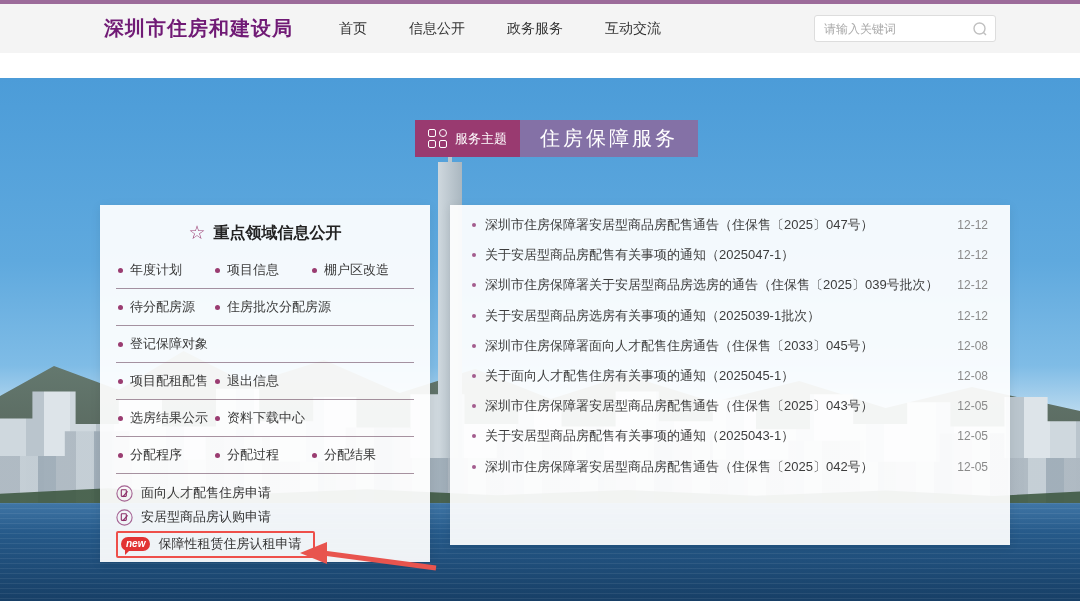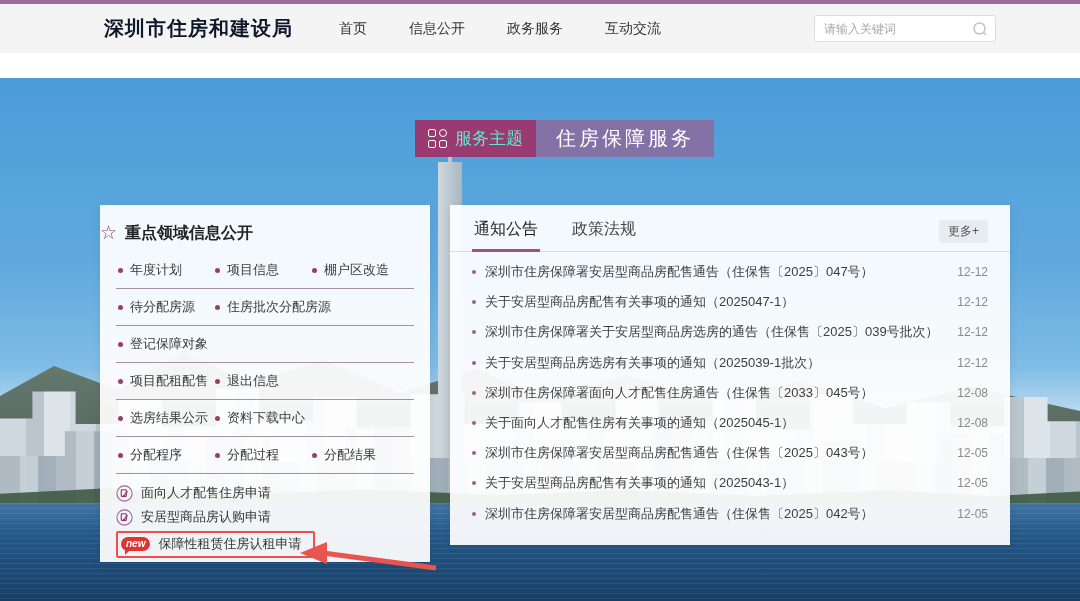--- a/index.html
+++ b/index.html
@@ -6,21 +6,21 @@
     --topline:#9c6b9a; --header-bg:#f4f4f4; --accent:#9a3c71;
     --badge-left-bg:#993a70; --tab-underline:#9c5086;
     --highlight-red:#ee4f4a; --new-badge-red:#e23333; --date-text:#8a8a8a;
   }
   *{margin:0;padding:0;box-sizing:border-box;}
   body{font-family:"Liberation Sans","DejaVu Sans",sans-serif;background:#fff;}
   .screen{position:relative;width:1080px;height:601px;overflow:hidden;background:#fff;}
 
   .topline{height:4px;background:var(--topline);}
   .header{height:49px;display:flex;align-items:center;background:var(--header-bg);}
-  .site-title{margin-left:104px;font-size:20px;font-weight:bold;color:#0f172a;letter-spacing:1px;}
+  .site-title{margin-left:104px;font-size:20px;font-weight:bold;color:#701a75;letter-spacing:1px;}
   .main-nav{display:flex;gap:42px;margin-left:46px;font-size:14px;}
   .nav-item{color:#333;text-decoration:none;cursor:pointer;white-space:nowrap;}
   .search-box{margin-left:auto;margin-right:84px;width:182px;height:27px;background:#fff;border:1px solid #ddd;border-radius:3px;display:flex;align-items:center;padding:0 7px 0 9px;}
   .search-input{border:none;outline:none;flex:1;min-width:0;font-size:12px;color:#666;background:transparent;}
   .search-input::placeholder{color:#aaa;}
   .search-icon{flex:none;display:flex;cursor:pointer;}
   .band{height:25px;background:#fff;}
 
   .hero{position:relative;height:523px;overflow:hidden;background:#6cb0e0;}
   .sky{position:absolute;inset:0;background:linear-gradient(180deg,#4c9cd8 0%,#5fa9de 35%,#7fbce6 55%,#b3d6ee 63%,#d9e9f4 67%,#e3eef6 70%);}
@@ -31,26 +31,26 @@
   .tower-spire{position:absolute;left:448px;top:62px;width:4px;height:24px;background:#b9c6ce;}
   .greenline{position:absolute;left:0;right:0;top:408px;height:22px;opacity:.9;background:#3f5a44;clip-path:polygon(0 35%,10% 10%,22% 40%,34% 15%,46% 42%,58% 18%,70% 44%,82% 20%,92% 45%,100% 25%,100% 100%,0 100%);}
   .sea{position:absolute;left:0;right:0;top:425px;height:98px;background:linear-gradient(180deg,#4076a6 0%,#265a8a 30%,#173f66 100%);}
   .sea::after{content:"";position:absolute;inset:0;background:repeating-linear-gradient(180deg,rgba(255,255,255,.07) 0 1px,transparent 1px 5px);}
 
   .theme-badge{position:absolute;left:415px;top:42px;height:37px;display:flex;}
   .badge-left{background:var(--badge-left-bg);display:flex;align-items:center;gap:8px;padding:0 13px;}
   .grid-icon{display:grid;grid-template-columns:8px 8px;gap:3px;}
   .grid-icon span{width:8px;height:8px;border:1.6px solid #fff;border-radius:2px;}
   .grid-icon span:nth-child(2){border-radius:50%;}
-  .badge-left-label{color:#5eead4;font-size:17px;white-space:nowrap;}
+  .badge-left-label{color:#ffffff;font-size:13px;white-space:nowrap;}
   .badge-right{background:rgba(138,107,160,.9);color:#fff;font-size:20px;display:flex;align-items:center;padding:0 20px;letter-spacing:3px;white-space:nowrap;}
 
   .panel{position:absolute;background:rgba(255,255,255,.93);box-shadow:0 2px 10px rgba(0,0,0,.08);}
   .panel-left{left:100px;top:127px;width:330px;height:357px;}
-  .panel-left-header{padding:16px 0 8px;text-align:left;font-size:16px;font-weight:bold;color:#222;}
+  .panel-left-header{padding:16px 0 8px;text-align:center;font-size:16px;font-weight:bold;color:#222;}
   .star-icon{color:var(--accent);font-size:19px;font-weight:normal;margin-right:8px;vertical-align:-1px;}
   .info-rows{margin:0 16px;}
   .info-row{display:flex;align-items:flex-end;padding:9px 2px;border-bottom:1px solid rgba(96,58,84,.55);}
   .info-link{display:flex;align-items:center;gap:7px;min-width:97px;font-size:13px;color:#3a3a3a;text-decoration:none;cursor:pointer;white-space:nowrap;}
   .dot{width:5px;height:5px;border-radius:50%;background:var(--accent);flex:none;}
   .apply-list{margin:7px 16px 0;}
   .apply-row{display:flex;align-items:center;gap:8px;padding:3px 0;font-size:13px;color:#333;width:fit-content;}
   .apply-row a{color:#333;text-decoration:none;cursor:pointer;white-space:nowrap;}
   .apply-row.highlighted{border:2px solid var(--highlight-red);border-radius:2px;padding:2px 12px 3px 3px;margin-top:2px;}
   .apply-icon{flex:none;display:flex;}
@@ -228,28 +228,20 @@
           </div>
         </div>
     </div>
 
     <svg class="arrow-annot" width="138" height="30" viewBox="0 0 138 30">
       <polygon points="0,11 27,0 27,22" fill="#e8544e"></polygon>
       <line x1="23" y1="11" x2="136" y2="26" stroke="#e8544e" stroke-width="5"></line>
     </svg>
 
     <div class="panel panel-right">
-      <div class="tabbar">
-        <div style="display:flex;align-items:flex-end;">
-
-        <div class="tab active">通知公告</div>
-            <div class="tab">政策法规</div>
-          </div>
-        <div class="more-btn">更多+</div>
-      </div>
       <div class="notice-list">
 
       <div class="notice-row">
             <span class="n-dot"></span>
             <span class="notice-title">深圳市住房保障署安居型商品房配售通告（住保售〔2025〕047号）</span>
             <span class="notice-date">12-12</span>
           </div>
           <div class="notice-row">
             <span class="n-dot"></span>
             <span class="notice-title">关于安居型商品房配售有关事项的通知（2025047-1）</span>

